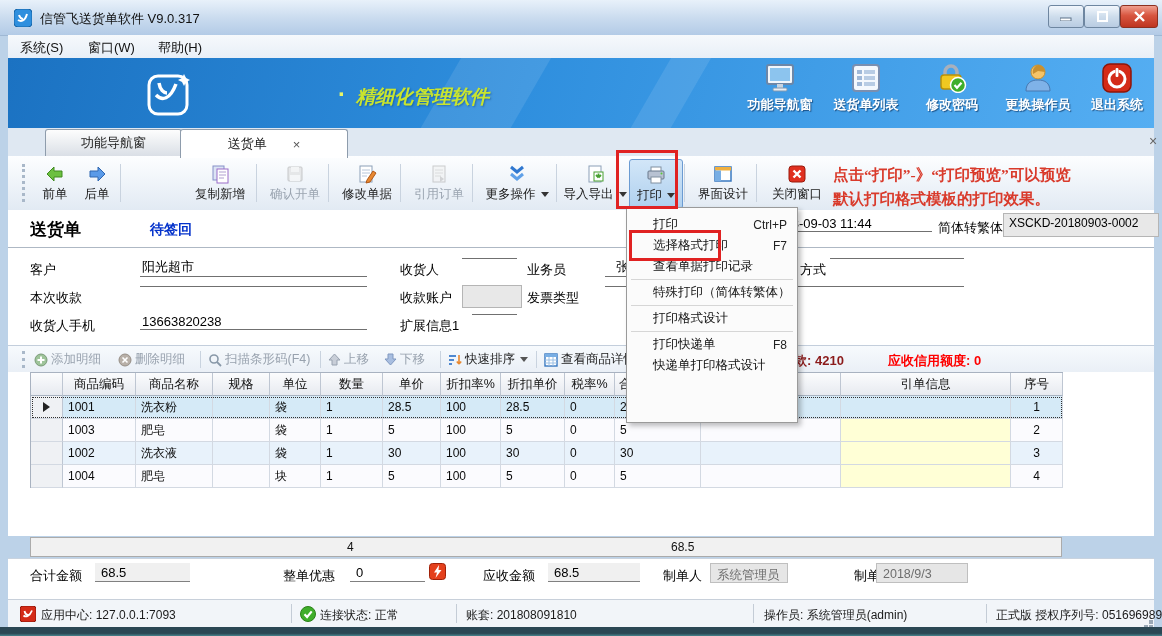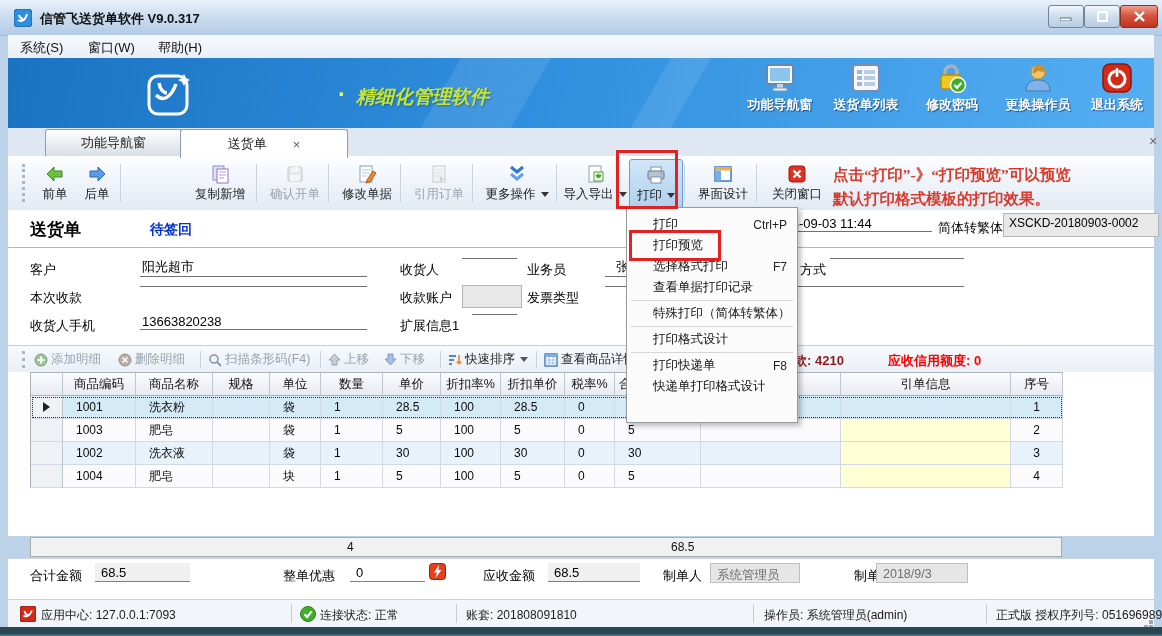--- a/index.html
+++ b/index.html
@@ -3,21 +3,21 @@
 <meta charset="utf-8">
 <style>
   html,body{margin:0;padding:0;}
   body{width:1162px;height:636px;position:relative;overflow:hidden;
        font-family:"Liberation Sans","DejaVu Sans",sans-serif;
        background:#BCD2E8;}
   .abs{position:absolute;}
   
   .titlebar{left:0;top:0;width:1162px;height:35px;
     background:linear-gradient(#E8F1FA,#C8DAEE 55%,#B3CBE6);
-    border-bottom:1px solid #9FB8D4;font-weight:bold;}
+    border-bottom:1px solid #9FB8D4;}
   .title-text{left:40px;top:10px;font-size:13px;color:#111;}
   .winbtn{top:5px;height:21px;border:1px solid #6E86A0;border-radius:3px;
     background:linear-gradient(#F2F7FC,#CEDDEC 50%,#B9CCE2);
     display:flex;align-items:center;justify-content:center;}
   .winbtn svg{display:block;}
   .btn-close{background:linear-gradient(#F0A090,#D85640 45%,#BE3520);border-color:#8C3020;}
   
   .menubar{left:8px;top:35px;width:1146px;height:23px;
     background:linear-gradient(#F6F9FC,#E8EFF7);border-bottom:1px solid #CBD8E6;}
   .menu-item{position:absolute;top:3px;font-size:13px;color:#111;padding:1px 6px;}
@@ -83,21 +83,21 @@
   .due-red{position:absolute;top:6px;font-size:13px;font-weight:bold;color:#8B1A1A;}
   .credit-red{position:absolute;top:6px;font-size:13px;font-weight:bold;color:#FE0000;}
   
   .gridpanel{left:8px;top:372px;width:1146px;height:164px;background:#FFF;}
   .tablewrap{position:absolute;left:22px;top:0;border-top:1px solid #A8B2C0;border-left:1px solid #A8B2C0;}
   .tr{display:flex;}
   .th{height:23px;display:flex;align-items:center;justify-content:center;
     background:linear-gradient(#FBFCFD,#E7EAF0);border-right:1px solid #BEC6D2;
     border-bottom:1px solid #A8B2C0;font-size:12.5px;color:#111;box-sizing:border-box;white-space:nowrap;overflow:hidden;}
   .td{height:23px;line-height:22px;font-size:12px;color:#0A0A0A;border-right:1px solid #D3D9E2;
-    border-bottom:1px solid #D3D9E2;box-sizing:border-box;padding-left:13px;white-space:nowrap;overflow:hidden;}
+    border-bottom:1px solid #D3D9E2;box-sizing:border-box;padding-left:5px;white-space:nowrap;overflow:hidden;}
   .c0{width:32px}.c1{width:73px}.c2{width:77px}.c3{width:57px}.c4{width:51px}.c5{width:62px}
   .c6{width:58px}.c7{width:60px}.c8{width:64px}.c9{width:50px}.c10{width:86px}.c11{width:140px}
   .c12{width:170px}.c13{width:52px}
   .row-sel .td{background:#D5EAF7;}
   .row-a .td{background:#FBFBFE;}
   .row-b .td{background:#E8F2FB;}
   .row-a .ref-cell,.row-b .ref-cell{background:#FFFFD6;}
   .ind-cell{background:#EFF1F4 !important;border-right:1px solid #BEC6D2;padding:0;
     display:flex;align-items:center;justify-content:center;}
   .row-sel{outline:1px dotted #303030;outline-offset:-2px;}
@@ -546,21 +546,21 @@
 <div class="abs ffval" style="left:95px;width:95px">68.5</div>
 <div class="abs fflabel" style="left:283px">整单优惠</div>
 <div class="abs ffval editable" style="left:350px;width:75px">0</div>
 <svg class="abs" style="left:429px;top:563px" width="17" height="17">
   <rect x="0.5" y="0.5" width="16" height="16" rx="3" fill="#E4401C" stroke="#A02008"></rect>
   <path d="M10 2 L5 9.5 L8 9.5 L6.5 15 L12.5 7 L9.5 7 Z" fill="#FFF"></path>
 </svg>
 <div class="abs fflabel" style="left:483px">应收金额</div>
 <div class="abs ffval" style="left:548px;width:92px">68.5</div>
 <div class="abs fflabel" style="left:663px">制单人</div>
-<div class="abs ffgray" style="left:710px;width:90px">系统管理员</div>
+<div class="abs ffgray" style="left:710px;width:78px">系统管理员</div>
 <div class="abs fflabel" style="left:854px">制单日期</div>
 <div class="abs ffgray" style="left:876px;width:92px">2018/9/3</div>
 
 <style>.fflabel{top:567px}.ffval{top:563px}.ffgray{top:563px}</style>
 
 <div class="abs statusbar">
   <svg class="abs" style="left:12px;top:6px" width="16" height="16">
     <rect x="0" y="0" width="16" height="16" rx="3" fill="#D42B18" stroke="#8E1508"></rect>
     <path d="M3.5 9.5 C6 11.5 9.5 10.5 12 4.5 M4.5 5 C5 7.5 7 8.8 8.3 8.8" stroke="#FFF" stroke-width="1.8" fill="none"></path>
   </svg>
@@ -581,24 +581,20 @@
        box-shadow:8px 8px 0 -3px #9AA8B6, 8px 3px 0 -3px #9AA8B6, 3px 8px 0 -3px #9AA8B6;"></div>
 </div>
 <div class="abs bottomstrip"></div>
 
 <div class="abs dropmenu">
   <div class="mitem">
     <span class="ml">打印</span>
     <span class="ms">Ctrl+P</span>
   </div>
   <div class="mitem">
-    <span class="ml">打印预览</span>
-    <span class="ms"></span>
-  </div>
-  <div class="mitem">
     <span class="ml">选择格式打印</span>
     <span class="ms">F7</span>
   </div>
   <div class="mitem">
     <span class="ml">查看单据打印记录</span>
     <span class="ms"></span>
   </div>
   <div class="msep"></div>
   <div class="mitem">
     <span class="ml">特殊打印（简体转繁体）</span>

